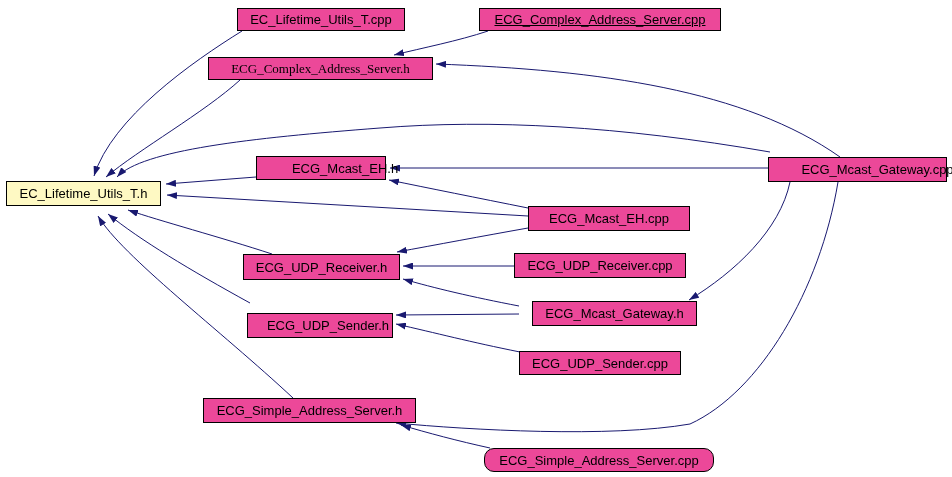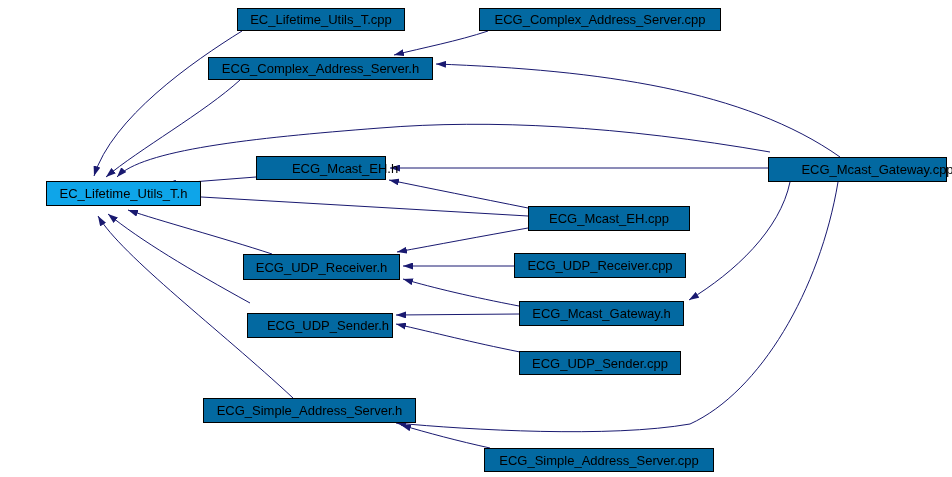--- a/index.html
+++ b/index.html
@@ -8,35 +8,34 @@
     width:952px;height:477px;
     background:#ffffff;
     font-family:"Liberation Sans","DejaVu Sans",sans-serif;
     overflow:hidden;
   }
   .edge-layer{position:absolute;left:0;top:0;width:952px;height:477px;}
   .edge-layer path.edge{fill:none;stroke-width:1;}
   .node{
     position:absolute;
     box-sizing:border-box;
-    background:#0369a1;
+    background:#ec4899;
     border:1px solid #000000;
     color:#000000;
     font-size:13px;
     line-height:1;
     display:flex;
     align-items:center;
     justify-content:center;
     white-space:nowrap;
     cursor:pointer;
   }
   .node.current{
-    background:#0ea5e9;
+    background:#fef9c3;
     cursor:default;
-    margin-left:40px;
   }
 </style>
 </head>
 <body>
 
 <div class="canvas">
   <svg class="edge-layer" width="952" height="477" viewBox="0 0 952 477" xmlns="http://www.w3.org/2000/svg">
     <defs>
       <marker id="arrow" markerUnits="userSpaceOnUse" markerWidth="10" markerHeight="7" refX="10" refY="3.5" orient="auto">
         <path d="M0,0 L10,3.5 L0,7 Z" fill="#191970"></path>
@@ -61,26 +60,26 @@
         <path class="edge" d="M 519,314 L 396,315" stroke="#191970" marker-end="url(#arrow)"></path>
         <path class="edge" d="M 520,352 C 470,342 436,333 396,324" stroke="#191970" marker-end="url(#arrow)"></path>
         <path class="edge" d="M 790,182 C 780,230 735,272 689,300" stroke="#191970" marker-end="url(#arrow)"></path>
         <path class="edge" d="M 490,448 C 458,441 428,433 401,425" stroke="#191970" marker-end="url(#arrow)"></path>
         <path class="edge" d="M 838,182 C 820,290 760,392 690,424 C 610,438 470,430 396,423" stroke="#191970" marker-end="url(#arrow)"></path>
       </g>
   </svg>
   <div id="node-layer">
       <div class="node current" style="left: 6px; top: 181px; width: 155px; height: 25px;">EC_Lifetime_Utils_T.h</div>
       <div class="node" style="left: 237px; top: 8px; width: 168px; height: 23px;">EC_Lifetime_Utils_T.cpp</div>
-      <div class="node" style="left: 479px; top: 8px; width: 242px; height: 23px;">ECG_Complex_Address_Server.cpp</div>
-      <div class="node" style="left: 208px; top: 57px; width: 225px; height: 23px;">ECG_Complex_Address_Server.h</div>
+      <div class="node" style="left: 479px; top: 8px; width: 242px; height: 23px; text-decoration: underline;">ECG_Complex_Address_Server.cpp</div>
+      <div class="node" style="left: 208px; top: 57px; width: 225px; height: 23px; font-family: Liberation Serif, serif;">ECG_Complex_Address_Server.h</div>
       <div class="node" style="left: 256px; top: 156px; width: 130px; height: 24px; padding-left: 48px;">ECG_Mcast_EH.h</div>
       <div class="node" style="left: 768px; top: 157px; width: 179px; height: 25px; padding-left: 40px;">ECG_Mcast_Gateway.cpp</div>
       <div class="node" style="left: 528px; top: 206px; width: 162px; height: 25px;">ECG_Mcast_EH.cpp</div>
       <div class="node" style="left: 243px; top: 254px; width: 157px; height: 26px;">ECG_UDP_Receiver.h</div>
       <div class="node" style="left: 514px; top: 253px; width: 172px; height: 25px;">ECG_UDP_Receiver.cpp</div>
       <div class="node" style="left: 247px; top: 313px; width: 146px; height: 25px; padding-left: 16px;">ECG_UDP_Sender.h</div>
-      <div class="node" style="left: 519px; top: 301px; width: 165px; height: 25px;">ECG_Mcast_Gateway.h</div>
+      <div class="node" style="left: 532px; top: 301px; width: 165px; height: 25px;">ECG_Mcast_Gateway.h</div>
       <div class="node" style="left: 519px; top: 351px; width: 162px; height: 24px;">ECG_UDP_Sender.cpp</div>
       <div class="node" style="left: 203px; top: 398px; width: 213px; height: 25px;">ECG_Simple_Address_Server.h</div>
-      <div class="node" style="left: 484px; top: 448px; width: 230px; height: 24px;">ECG_Simple_Address_Server.cpp</div>
+      <div class="node" style="left: 484px; top: 448px; width: 230px; height: 24px; border-radius: 10px;">ECG_Simple_Address_Server.cpp</div>
     </div>
 </div>
 
 </body></html>

